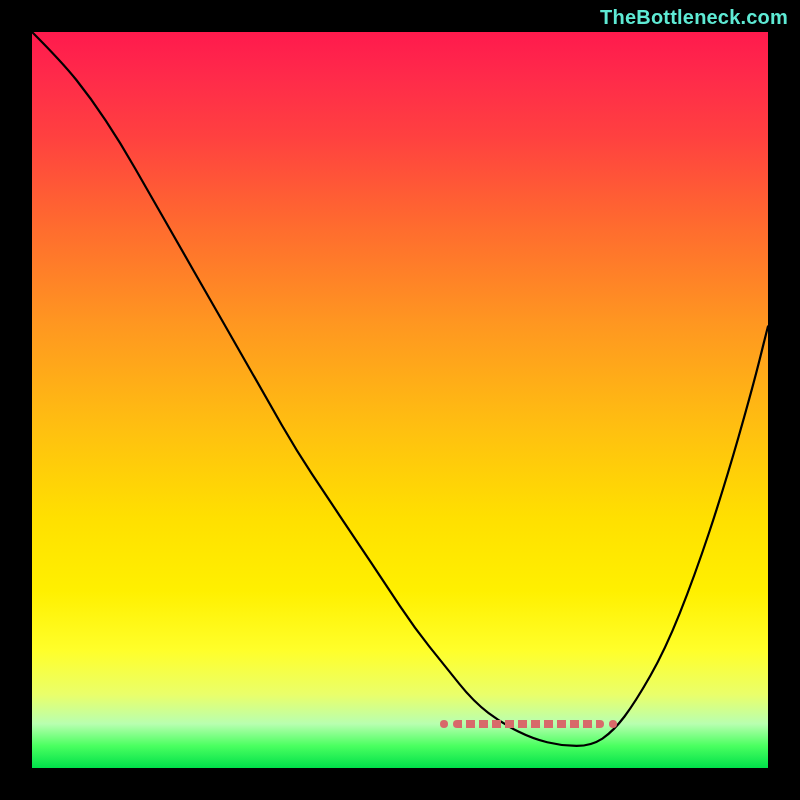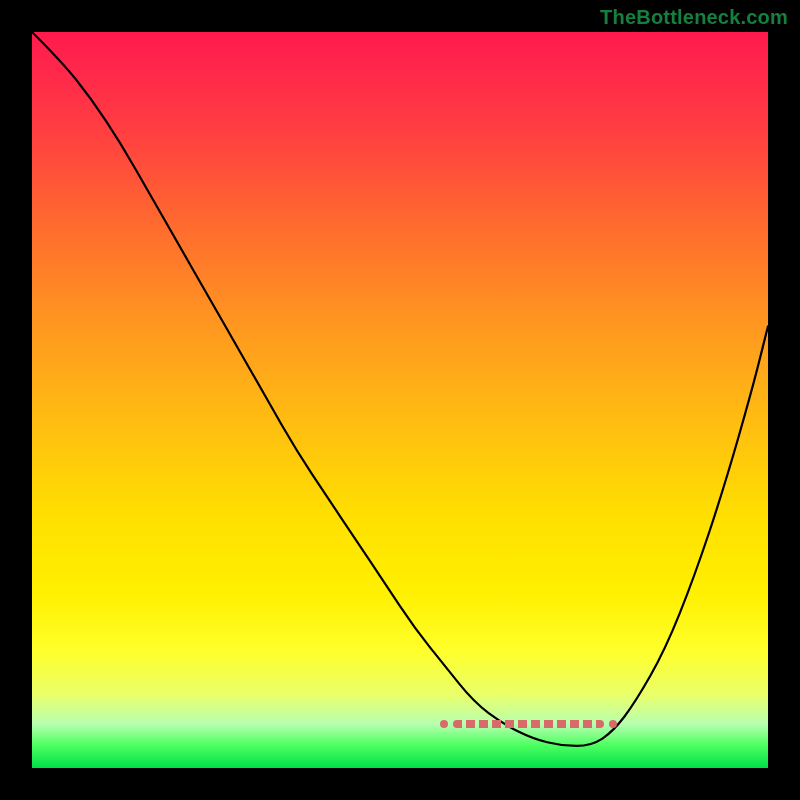--- a/index.html
+++ b/index.html
@@ -10,21 +10,21 @@
     height: 800px;
     background: #000;
   }
   .watermark {
     position: absolute;
     top: 6px;
     right: 12px;
     font-family: Arial, sans-serif;
     font-size: 20px;
     font-weight: bold;
-    color: #15803d;
+    color: #5eead4;
     letter-spacing: 0.2px;
   }
   .plot-area {
     position: absolute;
     left: 32px;
     top: 32px;
     width: 736px;
     height: 736px;
     
     background: linear-gradient(to bottom,

